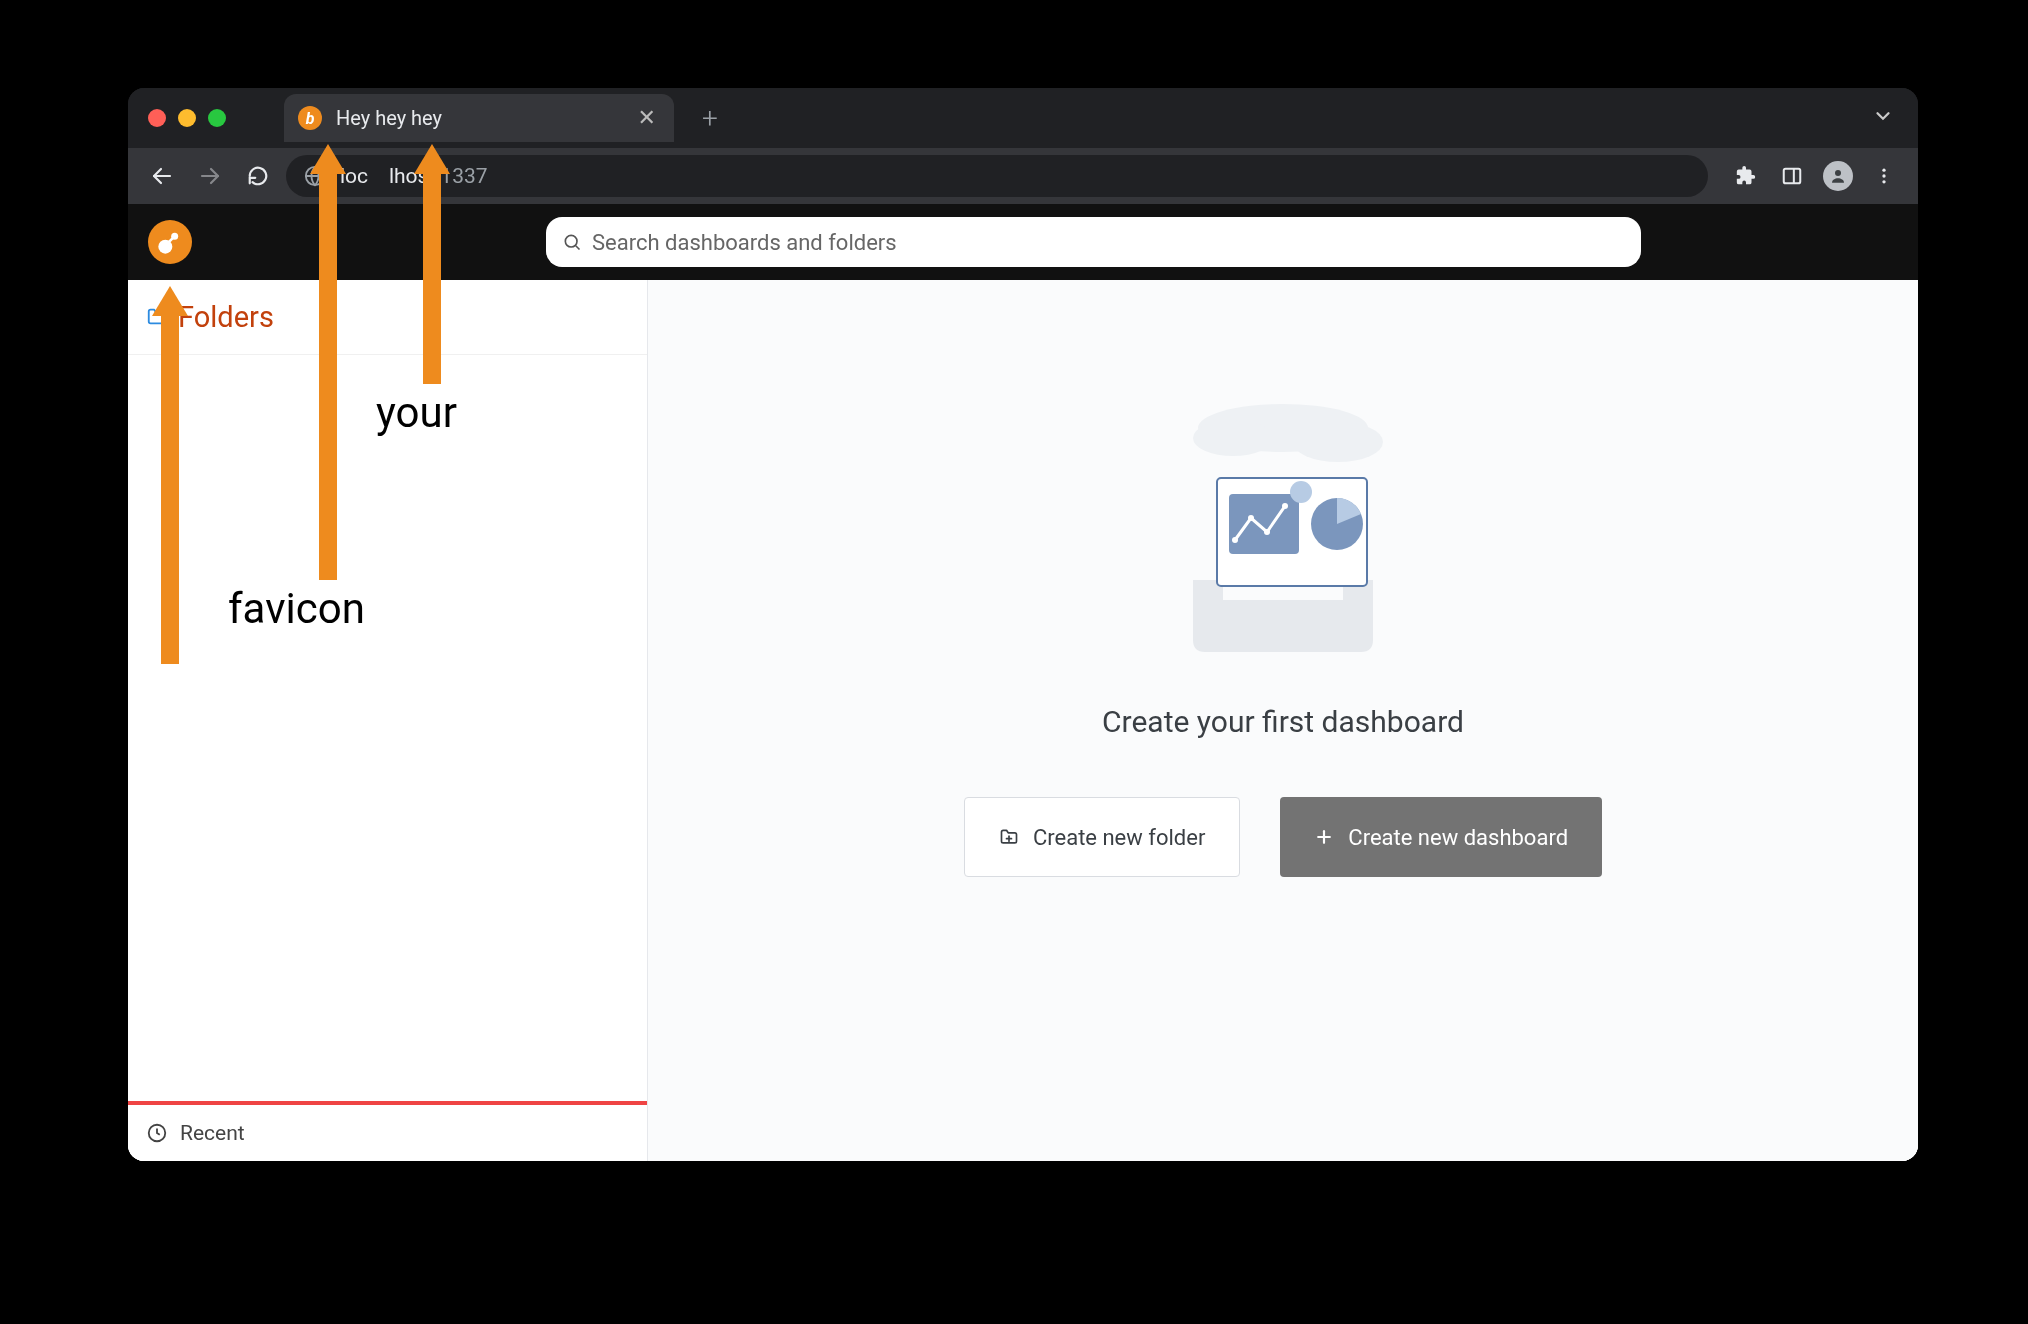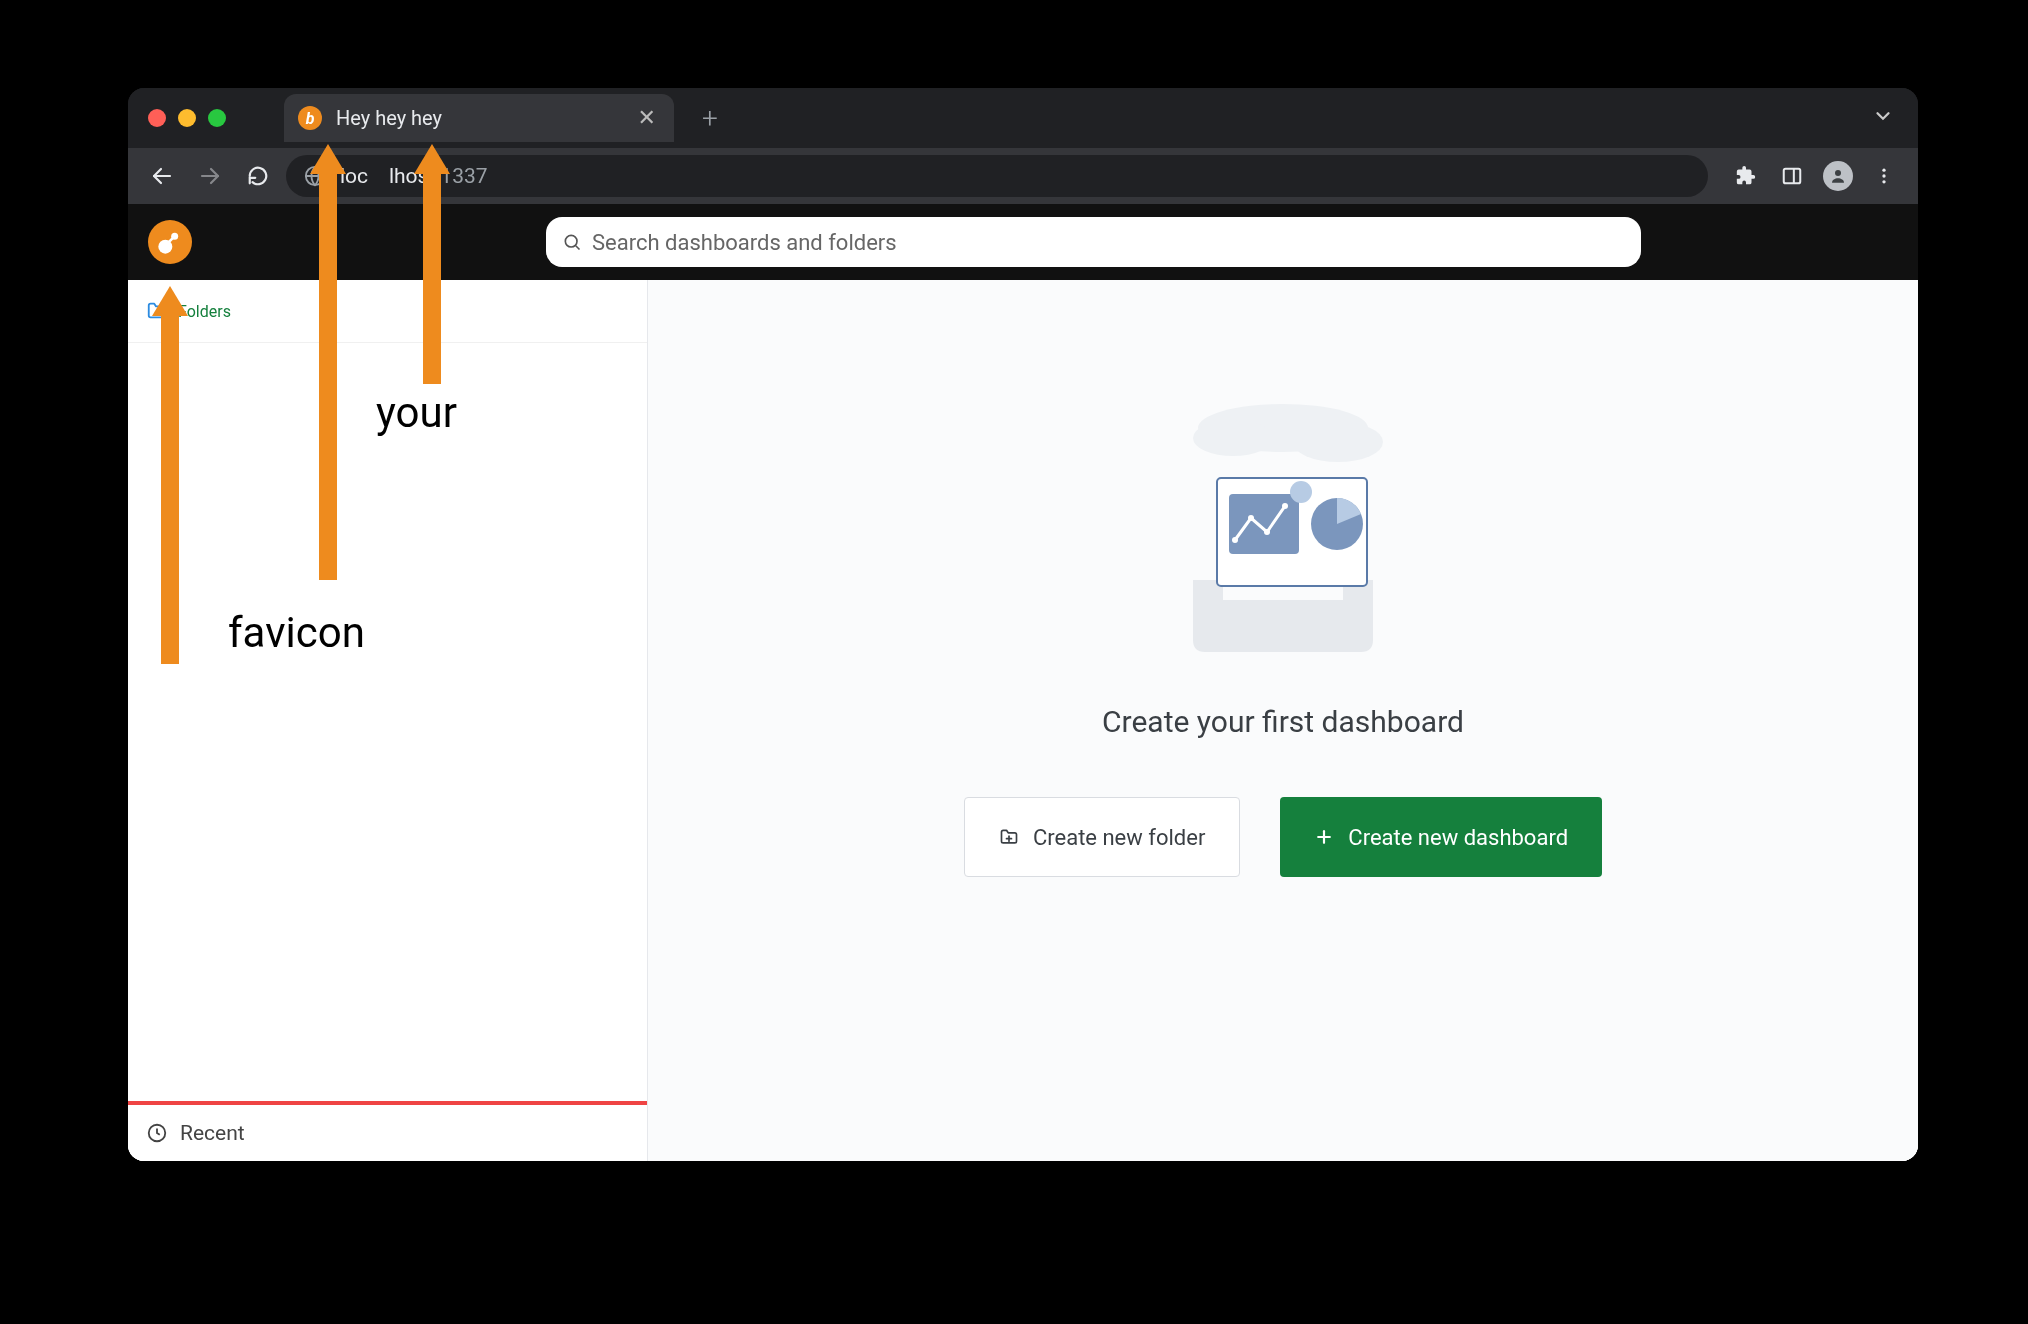--- a/index.html
+++ b/index.html
@@ -143,22 +143,22 @@
   }
   .sidebar{
     width:520px;
     border-right:1px solid #e6e8ec;
     background:#fff;
     display:flex;flex-direction:column;
     position:relative;
   }
   .folders-link{
     display:flex;align-items:center;gap:10px;
-    color:#15803d;
-    font-size:16px;
+    color:#c2410c;
+    font-size:29px;
     padding:20px 18px;
     border-bottom:1px solid #f0f0f0;
   }
   .folders-link svg{width:22px;height:22px;stroke:#2c8be0;}
   .sidebar-footer{
     margin-top:auto;
     border-top:4px solid #ef4444;
     padding:16px 18px;
     display:flex;align-items:center;gap:12px;
     color:#444;font-size:21px;
@@ -188,21 +188,21 @@
   .btn-row{display:flex;gap:40px;margin-top:24px;}
   .btn{
     height:80px;padding:0 34px;
     display:flex;align-items:center;justify-content:center;gap:14px;
     font-size:22px;border-radius:4px;cursor:pointer;
   }
   .btn-secondary{
     background:#fff;border:1px solid #d9dce1;color:#3a3f44;
   }
   .btn-primary{
-    background:#15803d;color:#fff;border:none;
+    background:#737373;color:#fff;border:none;
   }
   .btn svg{width:20px;height:20px;}
 
   
   .annot-label{
     position:absolute;color:#000;font-size:42px;font-weight:400;
     z-index:50;
   }
   .arrow{
     position:absolute;z-index:40;
@@ -391,19 +391,19 @@
 <div class="arrow">
   <div class="arrow-head" style="left:414px; top:144px;"></div>
   <div class="arrow-body" style="left:423px; top:174px; height:210px;"></div>
 </div>
 <div class="annot-label" style="left:376px; top:388px;">your</div>
 
 <div class="arrow">
   <div class="arrow-head" style="left:310px; top:144px;"></div>
   <div class="arrow-body" style="left:319px; top:174px; height:406px;"></div>
 </div>
-<div class="annot-label" style="left:228px; top:584px;margin-top:24px;">favicon</div>
+<div class="annot-label" style="left:228px; top:584px;">favicon</div>
 
 <div class="arrow">
   <div class="arrow-head" style="left:152px; top:286px;"></div>
   <div class="arrow-body" style="left:161px; top:316px; height:348px;"></div>
 </div>
 <div class="annot-label" style="left:24px; top:668px;">logo</div>
 
 </body></html>

